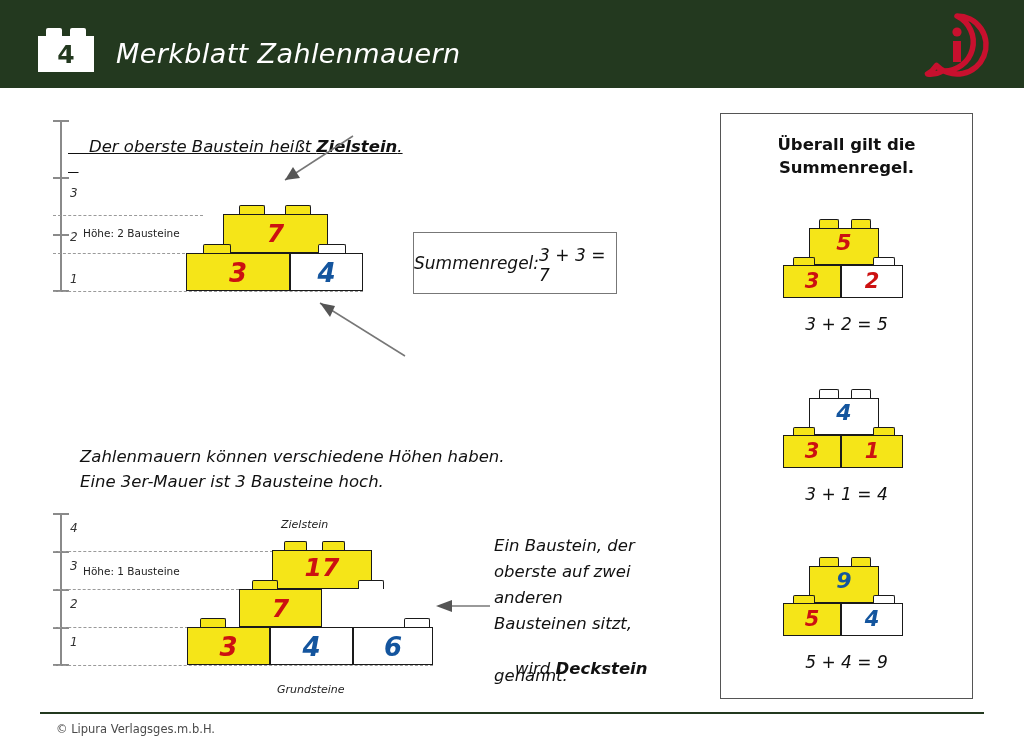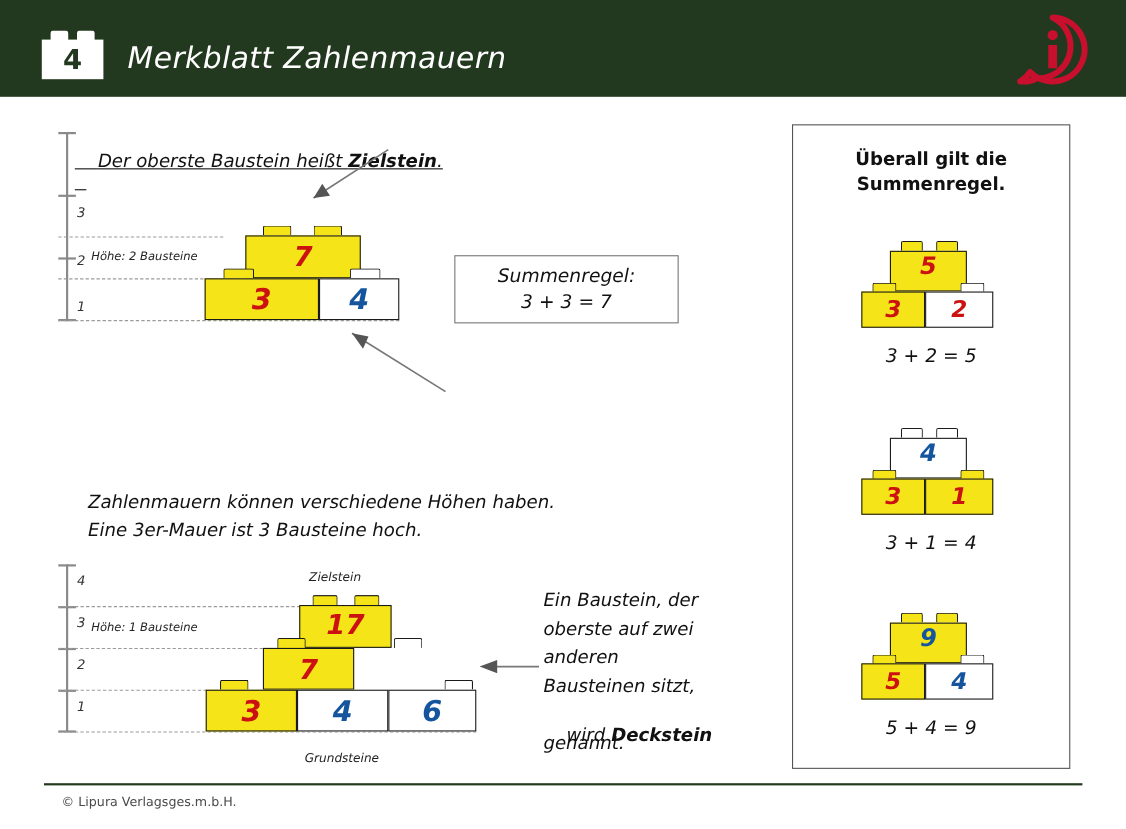--- a/index.html
+++ b/index.html
@@ -76,21 +76,21 @@
     position: absolute; left: 5px; width: 16px; height: 2px; background: #8a8a8a;
   }
   .ruler .lab {
     position: absolute; left: 22px; font-size: 12px; color: #333;
     font-family: "DejaVu Sans", sans-serif; font-style: italic;
   }
   .dashline {
     position: absolute; height: 0; border-top: 1px dashed #9a9a9a;
   }
   .hoehe {
-    position: absolute; font-size: 10.5px; font-style: italic; color: #222;
+    position: absolute; font-size: 10.5px; color: #222;
     font-family: "DejaVu Sans", sans-serif; white-space: pre;
   }
 
   
   .brick { position: absolute; }
   .brick .bbody {
     position: absolute; left: 0; bottom: 0; width: 100%;
     border: 1.4px solid #1a1a1a;
   }
   .brick .bstud {
@@ -112,21 +112,21 @@
   .nub {
     position: absolute; height: 9px; background: #F5E518;
     border: 1.4px solid #1a1a1a; border-bottom: none;
     border-top-left-radius: 2px; border-top-right-radius: 2px;
   }
   .nub.wh { background: #ffffff; }
 
   
   .sumbox {
     position: absolute; border: 1.2px solid #777; background: #fff;
-    display: flex; flex-direction: column; align-items: center;
+    display: flex; flex-direction: row; align-items: center;
     justify-content: center;
   }
   .sumbox .l1 { font-size: 17px; font-style: italic; font-family:"DejaVu Sans",sans-serif; color:#111; }
   .sumbox .l2 { font-size: 17px; font-style: italic; font-family:"DejaVu Sans",sans-serif; color:#111; margin-top: 4px;}
 
   .sidepanel {
     position: absolute; left: 720px; top: 113px; width: 253px; height: 586px;
     border: 1.3px solid #555; background: #fff;
   }
   .side-title {
@@ -240,21 +240,21 @@
   </div>
   <div class="dashline" style="left:53px; top:551px; width:220px;"></div>
   <div class="dashline" style="left:53px; top:589px; width:186px;"></div>
   <div class="dashline" style="left:53px; top:627px; width:135px;"></div>
   <div class="dashline" style="left:53px; top:665px; width:380px;"></div>
   <div class="hoehe" style="left:83px; top:565px;">Höhe: 1 Bausteine</div>
 
   <div class="small-label" style="left:281px; top:518px;">Zielstein</div>
   <div class="small-label" style="left:277px; top:683px;">Grundsteine</div>
 
-  <div class="brick yellow" style="left:272px; top:541px; width:84px; height:48px;">
+  <div class="brick yellow" style="left:272px; top:541px; width:100px; height:48px;">
     <div class="bstud" style="left:12px; top:0; width:23px;"></div>
     <div class="bstud" style="left:50px; top:0; width:23px;"></div>
     <div class="bbody" style="height:39px;"></div>
     <div class="bnum n-red" style="top:12px; font-size:25px;">17</div>
   </div>
 
   <div class="nub" style="left:252px; top:580px; width:26px;"></div>
   <div class="brick yellow" style="left:239px; top:589px; width:83px; height:38px;">
     <div class="bbody" style="height:38px;"></div>
     <div class="bnum n-red" style="top:5px; font-size:25px;">7</div>

